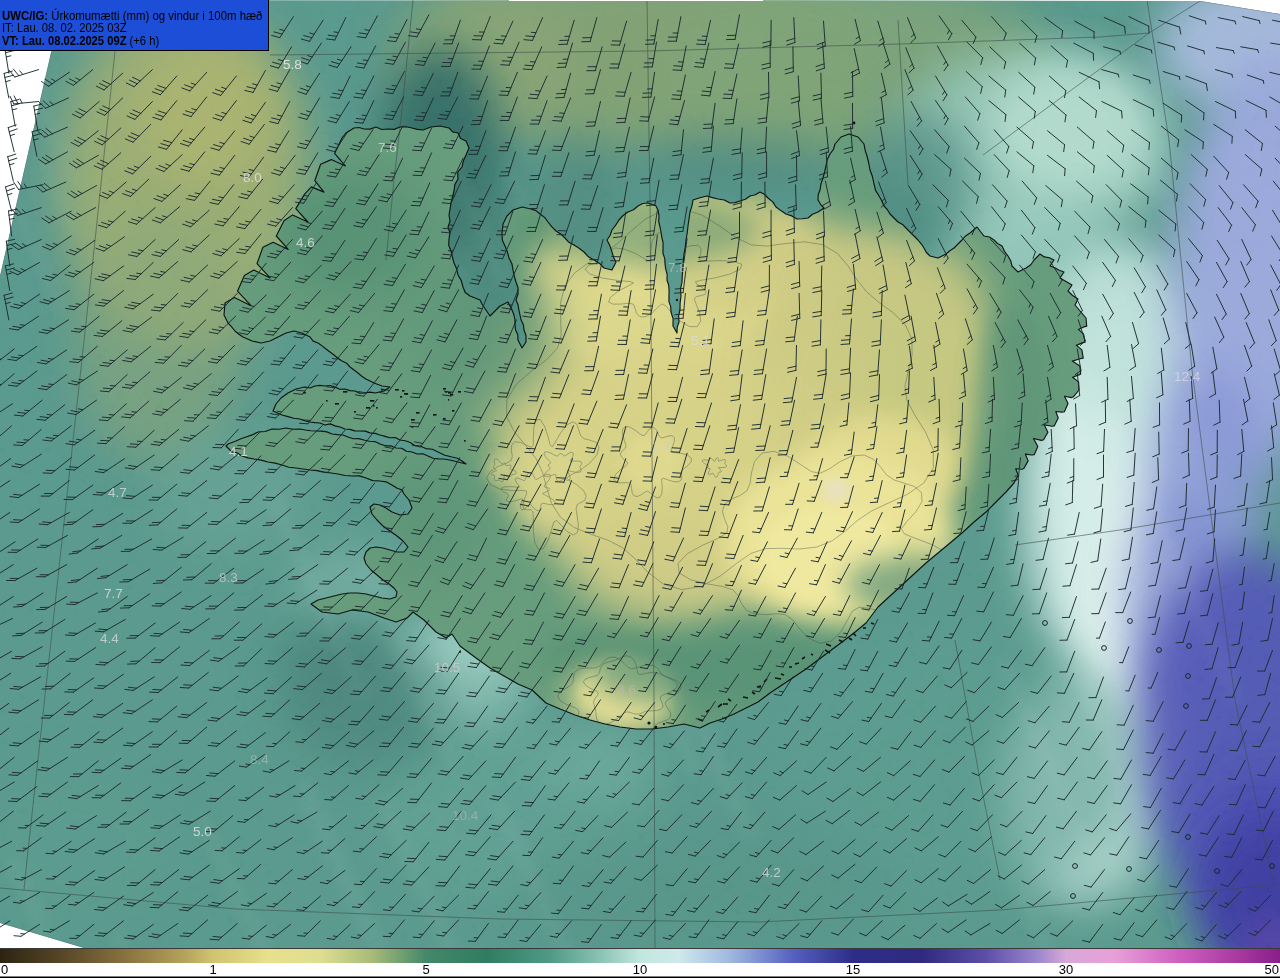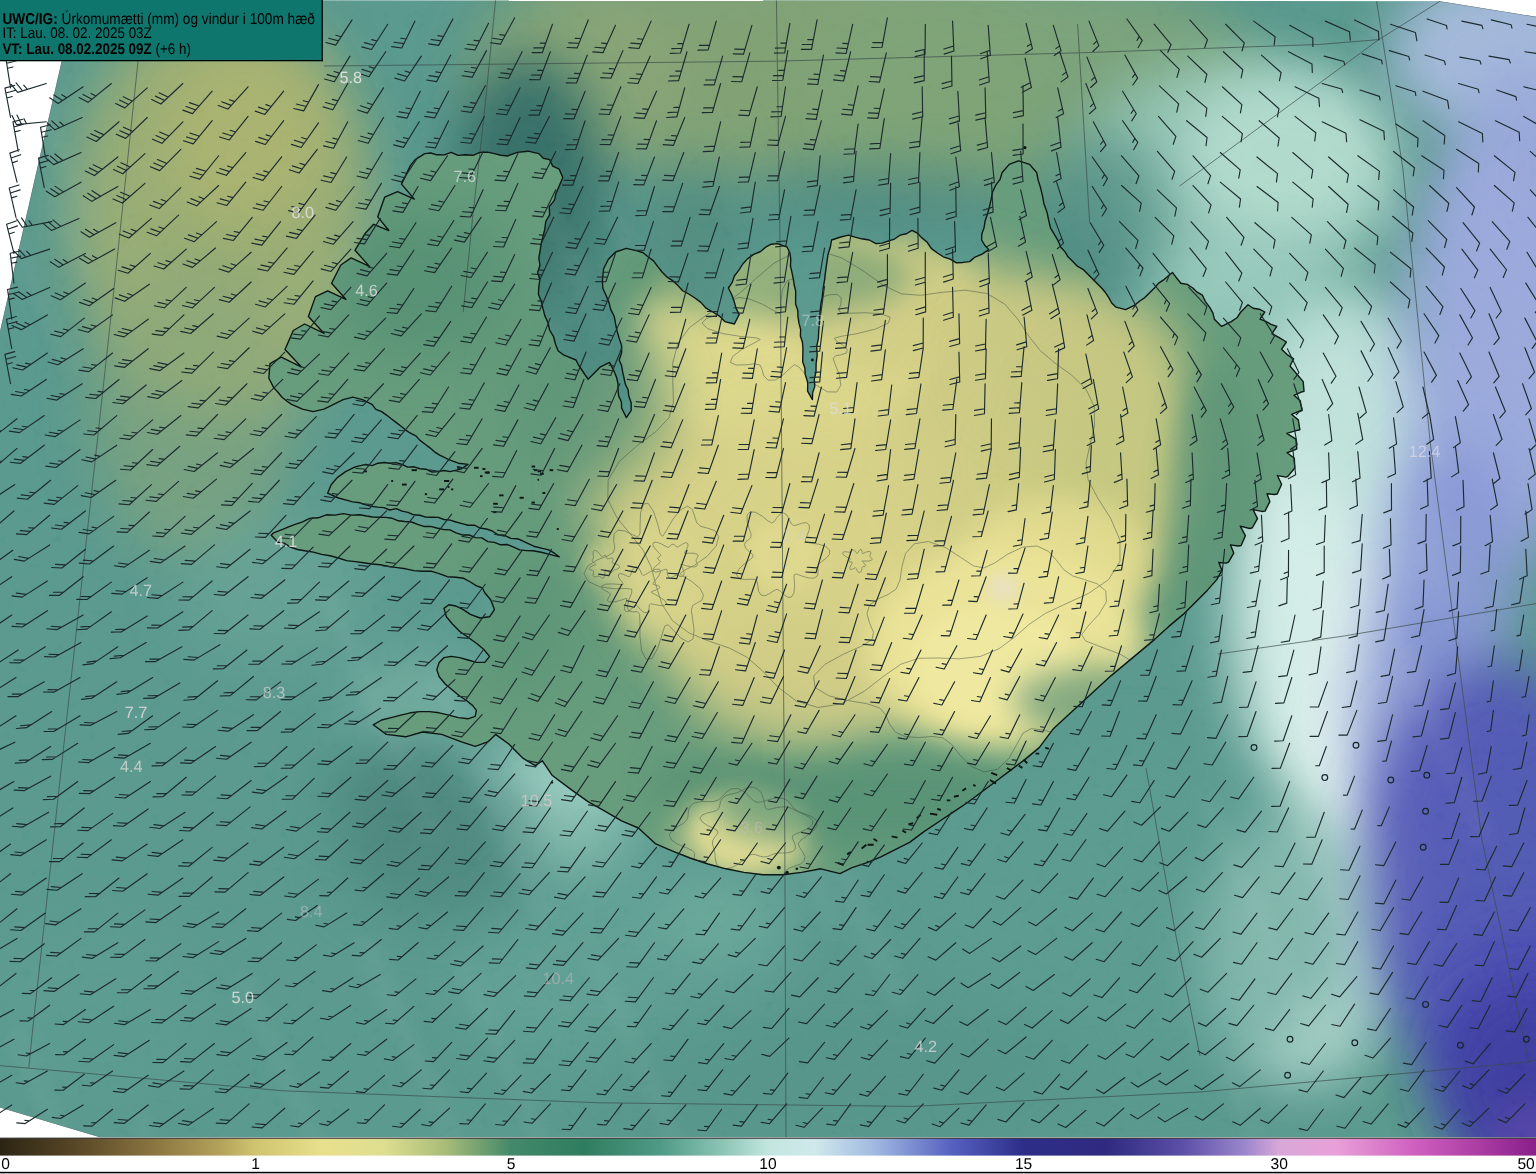--- a/index.html
+++ b/index.html
@@ -1,14 +1,14 @@
 <!DOCTYPE html>
 <html><head><meta charset="utf-8"><style>
 html,body{margin:0;padding:0;width:1280px;height:978px;overflow:hidden;background:#fff;}
-#box{position:absolute;left:0;top:0;width:268.2px;height:49.5px;background:#0f766e;border-right:1.3px solid #000;border-bottom:1.3px solid #000;font-family:"Liberation Sans",sans-serif;z-index:5;}
+#box{position:absolute;left:0;top:0;width:268.2px;height:49.5px;background:#1d4ed8;border-right:1.3px solid #000;border-bottom:1.3px solid #000;font-family:"Liberation Sans",sans-serif;z-index:5;}
 #box div{position:absolute;left:2.2px;white-space:nowrap;transform:scaleX(0.875);transform-origin:0 0;font-size:13px;line-height:13px;}
 #box .l1{top:8.6px;}
 #box .l2{top:21.2px;font-size:12.8px;}
 #box .l3{top:33.6px;font-size:12.8px;}
 svg{position:absolute;left:0;top:0;}
 </style></head>
 <body>
 <svg width="1280" height="978" viewBox="0 0 1280 978">
 <defs>
 <filter id="b25" x="-60%" y="-60%" width="220%" height="220%">

